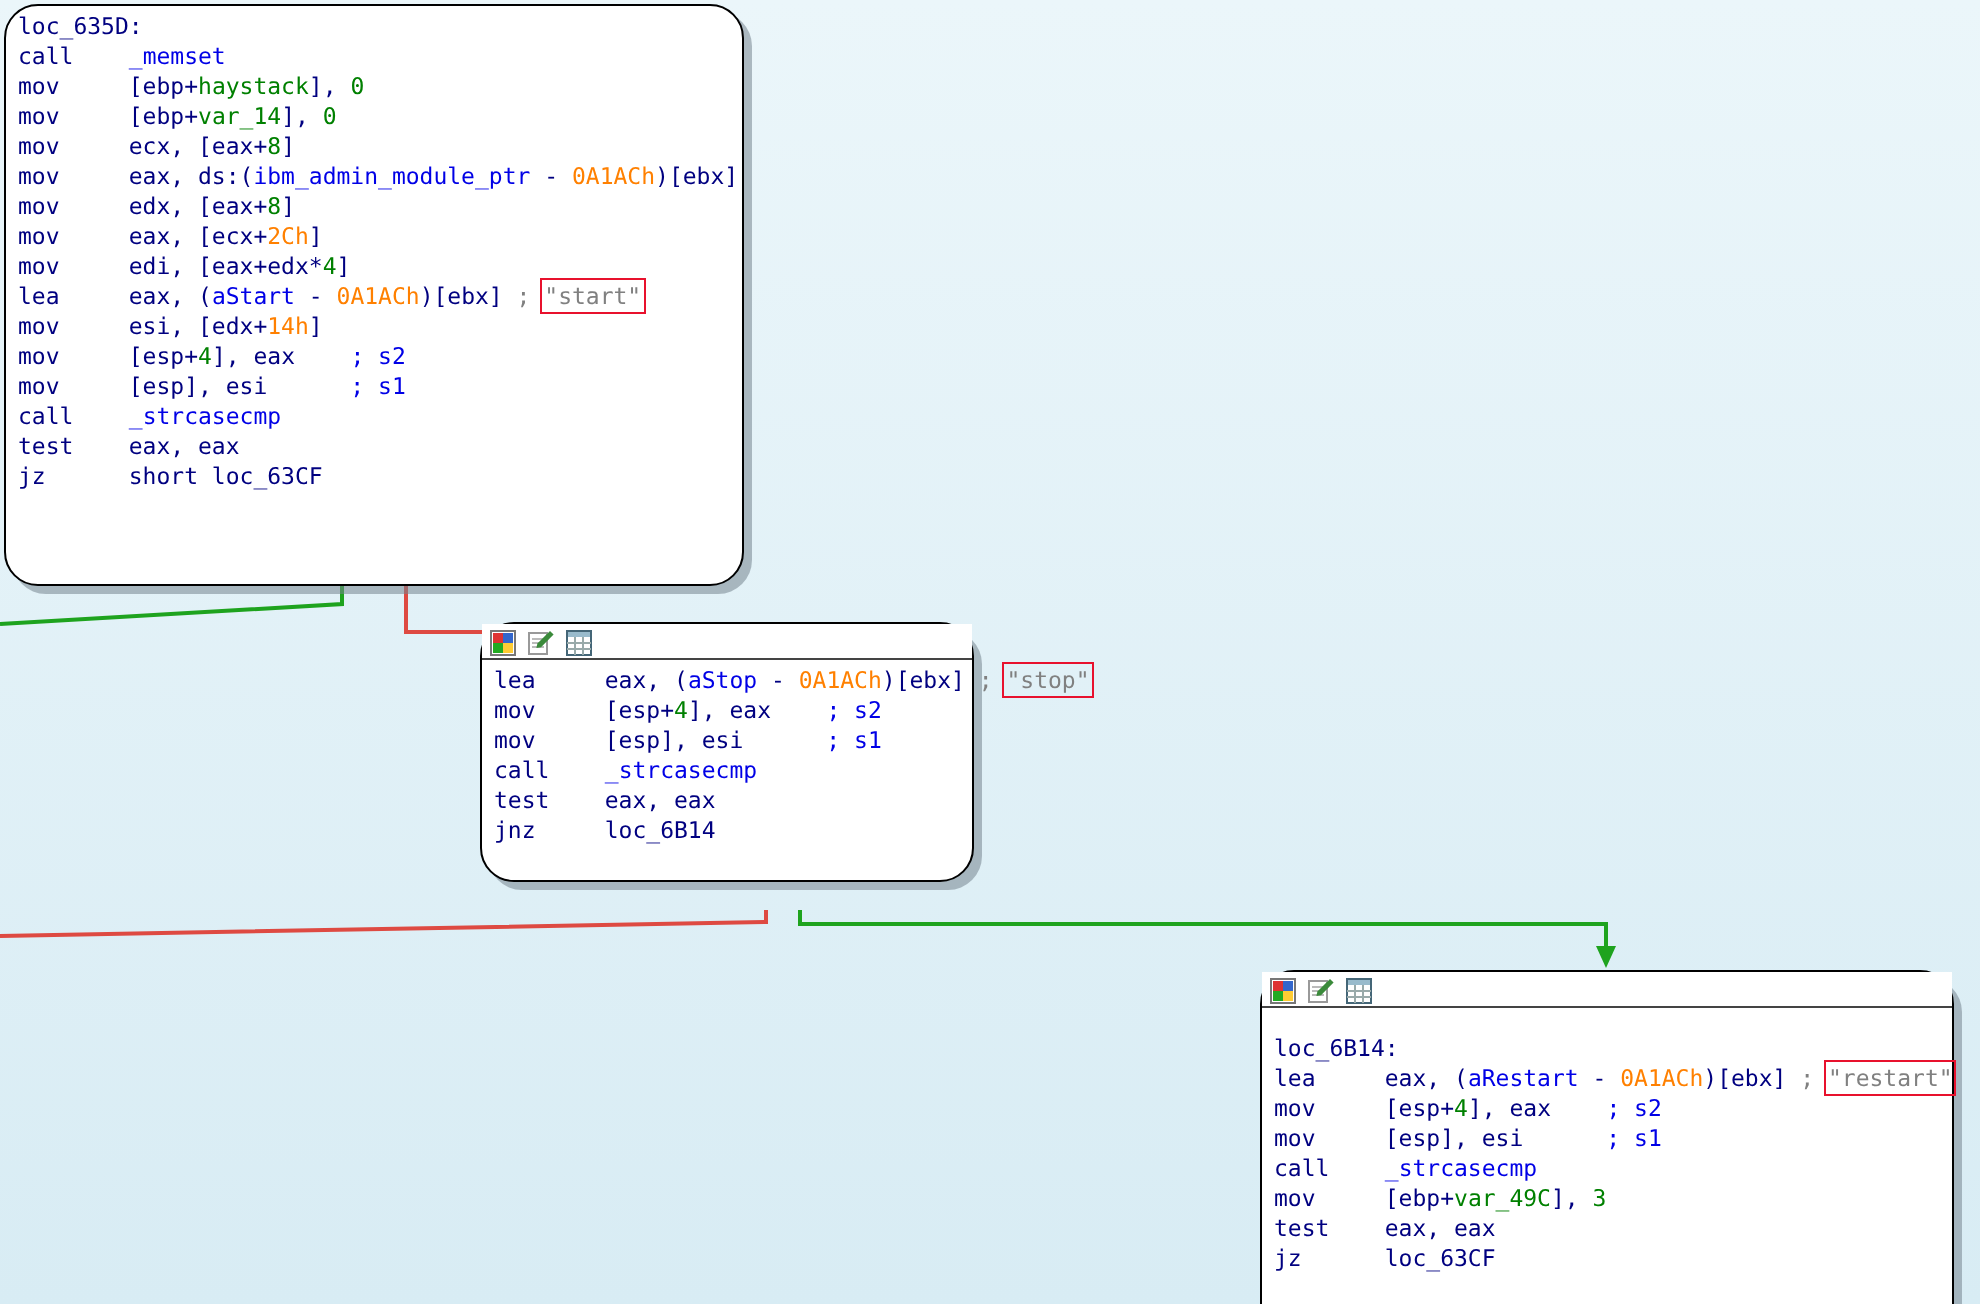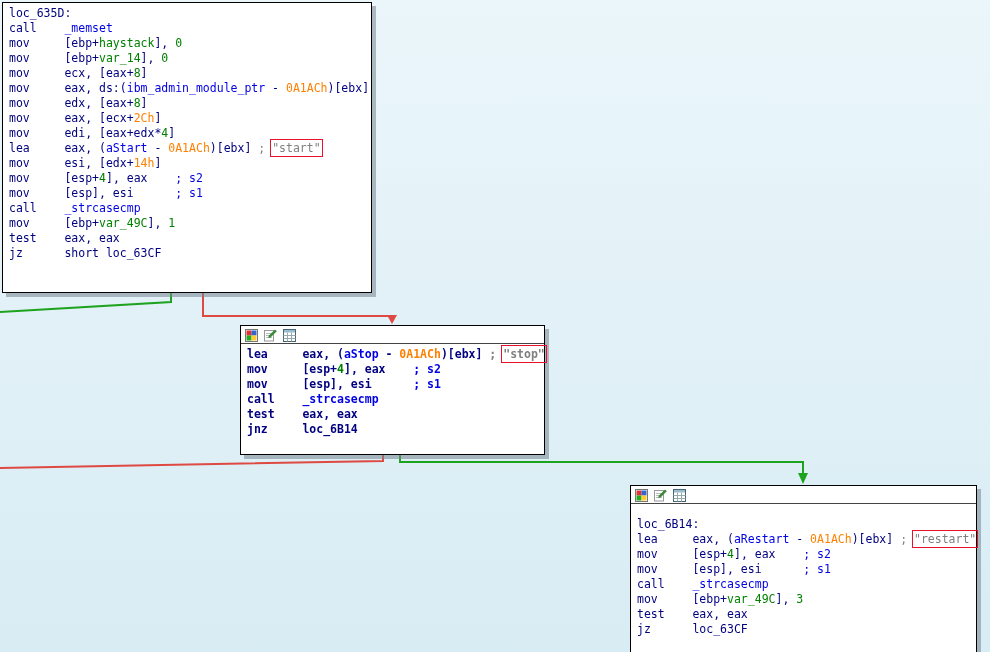--- a/index.html
+++ b/index.html
@@ -1,20 +1,20 @@
 <!DOCTYPE html>
 <html><head>
 <meta charset="utf-8">
 <style>
   * { margin:0; padding:0; box-sizing:border-box; }
   html, body { width:990px; height:652px; overflow:hidden; }
   body { font-family:"DejaVu Sans Mono","Liberation Mono",monospace; }
   .canvas { position:relative; width:990px; height:652px; }
   #edges { position:absolute; left:0; top:0; z-index:0; }
-  .node { position:absolute; z-index:1; }
+  .node { position:absolute; z-index:1;border-radius:17px; }
   .node-toolbar {
     height:18px; border-bottom:1px solid #444;
     display:flex; align-items:center; gap:6px; padding:2px 4px 0 4px;
     background:#fff;
   }
   .nicon { width:13px; height:13px; display:inline-block; cursor:pointer; line-height:0; }
   .node-code { padding:3px 0 0 6px; }
   .code-line { white-space:pre; font-size:11.5px; line-height:15px; height:15px; }
 </style>
 <style>.tk-d{color:#000080}.tk-f{color:#0000e6}.tk-v{color:#008000}.tk-n{color:#ff8000}.tk-c{color:#0000e6}.tk-s{color:#808080}.tk-sh{color:#808080}.tk-sh{outline:1px solid #e8112d;outline-offset:1px;}body{background:linear-gradient(180deg,#ebf6fa 0%,#d8ecf4 100%);}.node{background:#ffffff;border:1px solid #000000;box-shadow:4px 4px 0 rgba(118,133,144,0.55);}</style></head>
@@ -40,27 +40,26 @@
         <div class="code-line"><span class="tk-d">mov     ecx, [eax+</span><span class="tk-v">8</span><span class="tk-d">]</span></div>
         <div class="code-line"><span class="tk-d">mov     eax, ds:(</span><span class="tk-f">ibm_admin_module_ptr</span><span class="tk-d"> - </span><span class="tk-n">0A1ACh</span><span class="tk-d">)[ebx]</span></div>
         <div class="code-line"><span class="tk-d">mov     edx, [eax+</span><span class="tk-v">8</span><span class="tk-d">]</span></div>
         <div class="code-line"><span class="tk-d">mov     eax, [ecx+</span><span class="tk-n">2Ch</span><span class="tk-d">]</span></div>
         <div class="code-line"><span class="tk-d">mov     edi, [eax+edx*</span><span class="tk-v">4</span><span class="tk-d">]</span></div>
         <div class="code-line"><span class="tk-d">lea     eax, (</span><span class="tk-f">aStart</span><span class="tk-d"> - </span><span class="tk-n">0A1ACh</span><span class="tk-d">)[ebx] </span><span class="tk-s">; </span><span class="tk-sh">"start"</span></div>
         <div class="code-line"><span class="tk-d">mov     esi, [edx+</span><span class="tk-n">14h</span><span class="tk-d">]</span></div>
         <div class="code-line"><span class="tk-d">mov     [esp+</span><span class="tk-v">4</span><span class="tk-d">], eax    </span><span class="tk-c">; s2</span></div>
         <div class="code-line"><span class="tk-d">mov     [esp], esi      </span><span class="tk-c">; s1</span></div>
         <div class="code-line"><span class="tk-d">call    </span><span class="tk-f">_strcasecmp</span></div>
-        <div class="code-line"><span class="tk-d">mov     [ebp+</span><span class="tk-v">var_49C</span><span class="tk-d">], </span><span class="tk-v">1</span></div>
         <div class="code-line"><span class="tk-d">test    eax, eax</span></div>
         <div class="code-line"><span class="tk-d">jz      short loc_63CF</span></div>
       </div>
   </div>
 
-  <div class="node" style="left: 240px; top: 325px; width: 305px; height: 130px; font-weight: bold;">
+  <div class="node" style="left: 240px; top: 311px; width: 247px; height: 130px;">
     <div class="node-toolbar">
       <span class="nicon">
         <svg width="13" height="13" viewBox="0 0 13 13">
           <rect x="0.5" y="0.5" width="12" height="12" fill="#fff" stroke="#777"></rect>
           <rect x="1.5" y="1.5" width="5" height="5" fill="#d33"></rect>
           <rect x="6.5" y="1.5" width="5" height="5" fill="#36c"></rect>
           <rect x="1.5" y="6.5" width="5" height="5" fill="#2a2"></rect>
           <rect x="6.5" y="6.5" width="5" height="5" fill="#fc3"></rect>
         </svg>
       </span>

